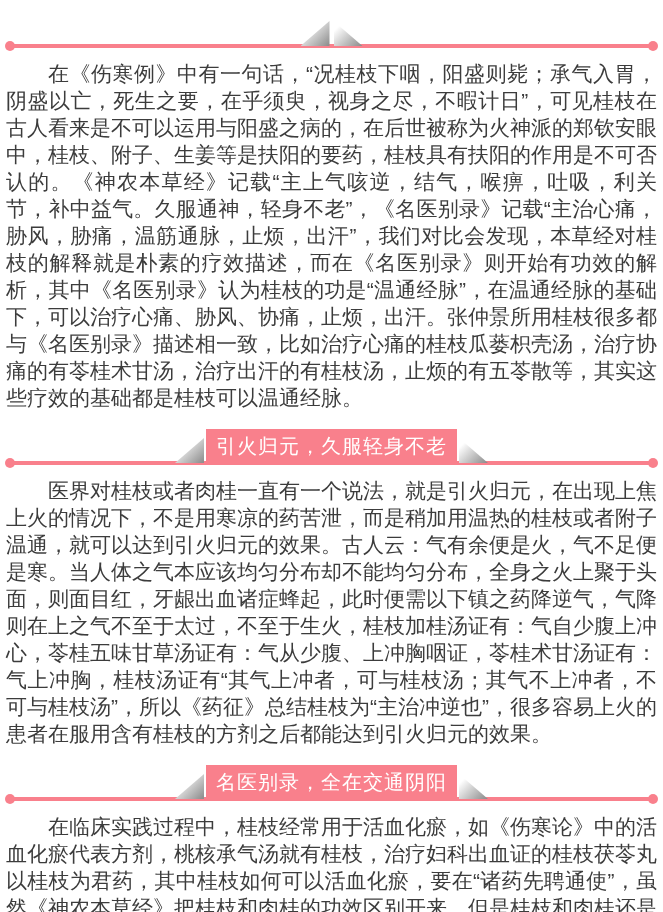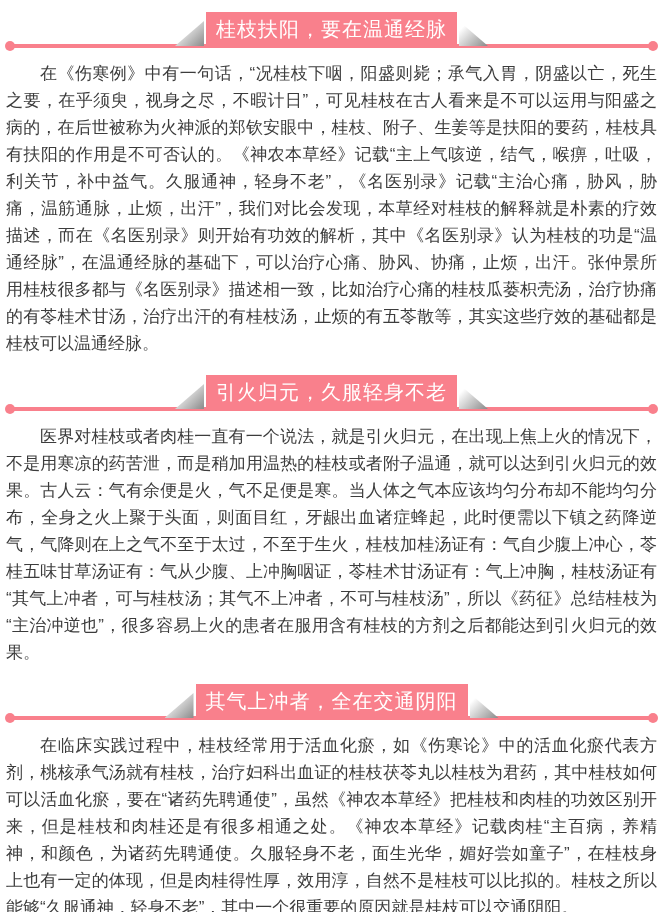--- a/index.html
+++ b/index.html
@@ -71,38 +71,37 @@
     clip-path:polygon(0 100%,100% 0,100% 100%);
     margin-right:2px;
   }
   .fold-right{
     clip-path:polygon(0 0,0 100%,100% 100%);
     margin-left:2px;
   }
   
   .body-text{
     margin:0;
-    font-size:17px;
+    font-size:21px;
     line-height:27px;
     text-align:justify;
     text-indent:2em;
     word-break:break-all;
   }
 </style>
 </head>
 <body>
 
 <div class="article">
 
   <div class="section">
     <div class="section-header">
       <div class="header-line"></div>
       <div class="header-row">
         <span class="fold fold-left"></span>
-        <span class="ribbon">桂枝扶阳，要在温通经脉</span>
         <span class="fold fold-right"></span>
       </div>
     </div>
     <p class="body-text">在《伤寒例》中有一句话，“况桂枝下咽，阳盛则毙；承气入胃，阴盛以亡，死生之要，在乎须臾，视身之尽，不暇计日”，可见桂枝在古人看来是不可以运用与阳盛之病的，在后世被称为火神派的郑钦安眼中，桂枝、附子、生姜等是扶阳的要药，桂枝具有扶阳的作用是不可否认的。《神农本草经》记载“主上气咳逆，结气，喉痹，吐吸，利关节，补中益气。久服通神，轻身不老”，《名医别录》记载“主治心痛，胁风，胁痛，温筋通脉，止烦，出汗”，我们对比会发现，本草经对桂枝的解释就是朴素的疗效描述，而在《名医别录》则开始有功效的解析，其中《名医别录》认为桂枝的功是“温通经脉”，在温通经脉的基础下，可以治疗心痛、胁风、协痛，止烦，出汗。张仲景所用桂枝很多都与《名医别录》描述相一致，比如治疗心痛的桂枝瓜蒌枳壳汤，治疗协痛的有苓桂术甘汤，治疗出汗的有桂枝汤，止烦的有五苓散等，其实这些疗效的基础都是桂枝可以温通经脉。</p>
   </div>
 
   <div class="section">
     <div class="section-header">
       <div class="header-line"></div>
       <div class="header-row">
@@ -112,20 +111,20 @@
       </div>
     </div>
     <p class="body-text">医界对桂枝或者肉桂一直有一个说法，就是引火归元，在出现上焦上火的情况下，不是用寒凉的药苦泄，而是稍加用温热的桂枝或者附子温通，就可以达到引火归元的效果。古人云：气有余便是火，气不足便是寒。当人体之气本应该均匀分布却不能均匀分布，全身之火上聚于头面，则面目红，牙龈出血诸症蜂起，此时便需以下镇之药降逆气，气降则在上之气不至于太过，不至于生火，桂枝加桂汤证有：气自少腹上冲心，苓桂五味甘草汤证有：气从少腹、上冲胸咽证，苓桂术甘汤证有：气上冲胸，桂枝汤证有“其气上冲者，可与桂枝汤；其气不上冲者，不可与桂枝汤”，所以《药征》总结桂枝为“主治冲逆也”，很多容易上火的患者在服用含有桂枝的方剂之后都能达到引火归元的效果。</p>
   </div>
 
   <div class="section">
     <div class="section-header">
       <div class="header-line"></div>
       <div class="header-row">
         <span class="fold fold-left"></span>
-        <span class="ribbon">其气上冲者，全在交通阴阳</span>
+        <span class="ribbon">名医别录，全在交通阴阳</span>
         <span class="fold fold-right"></span>
       </div>
     </div>
     <p class="body-text">在临床实践过程中，桂枝经常用于活血化瘀，如《伤寒论》中的活血化瘀代表方剂，桃核承气汤就有桂枝，治疗妇科出血证的桂枝茯苓丸以桂枝为君药，其中桂枝如何可以活血化瘀，要在“诸药先聘通使”，虽然《神农本草经》把桂枝和肉桂的功效区别开来，但是桂枝和肉桂还是有很多相通之处。《神农本草经》记载肉桂“主百病，养精神，和颜色，为诸药先聘通使。久服轻身不老，面生光华，媚好尝如童子”，在桂枝身上也有一定的体现，但是肉桂得性厚，效用淳，自然不是桂枝可以比拟的。桂枝之所以能够“久服通神，轻身不老”，其中一个很重要的原因就是桂枝可以交通阴阳。</p>
   </div>
 
 </div>
 
 </body></html>

